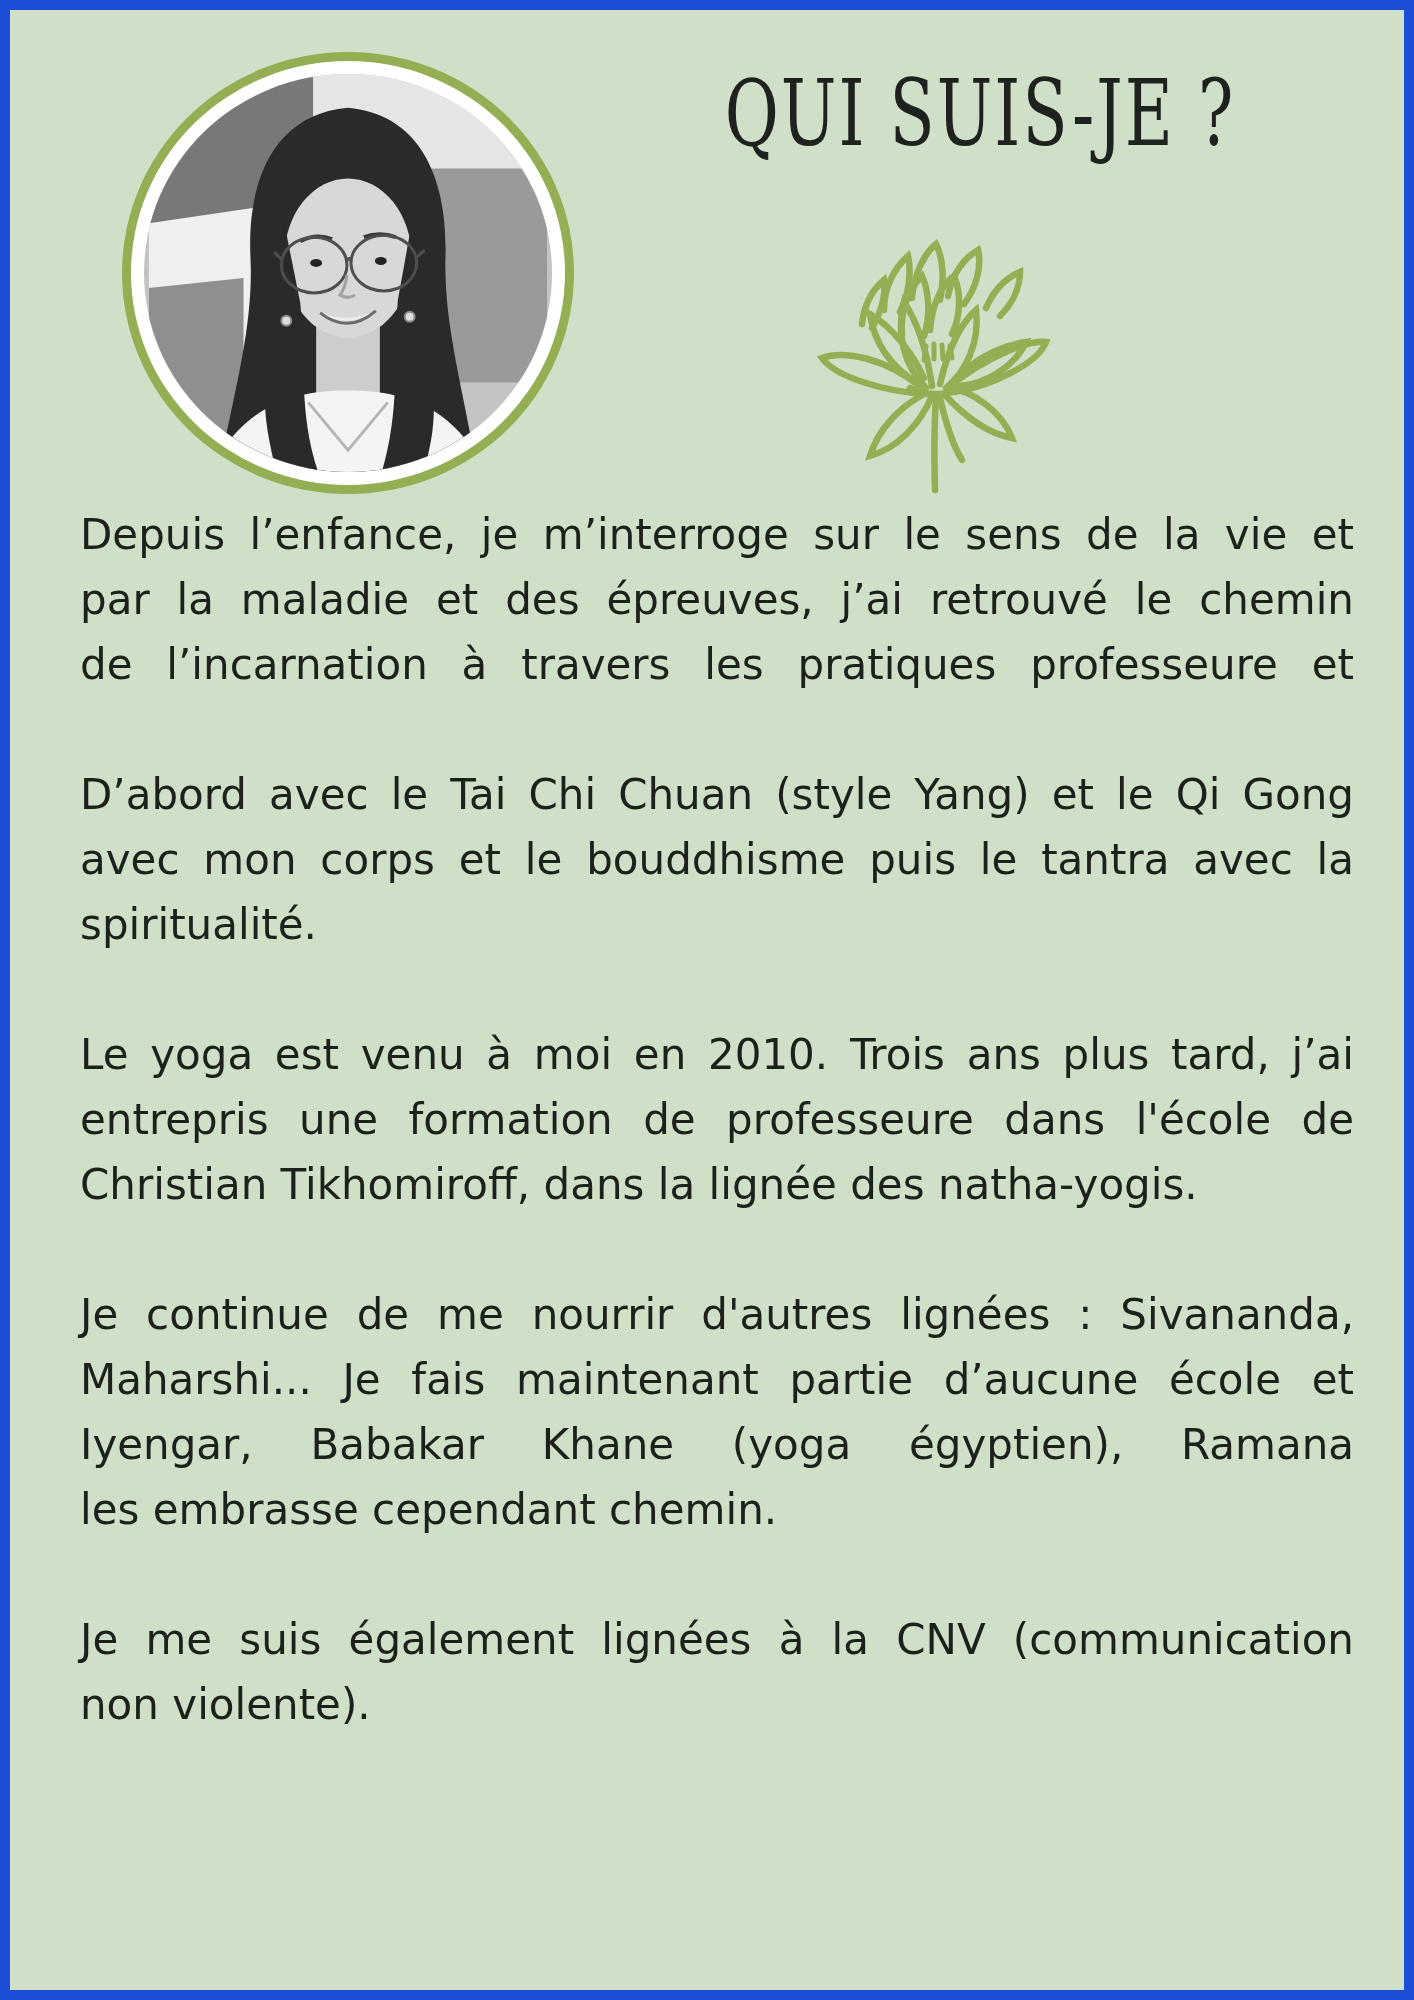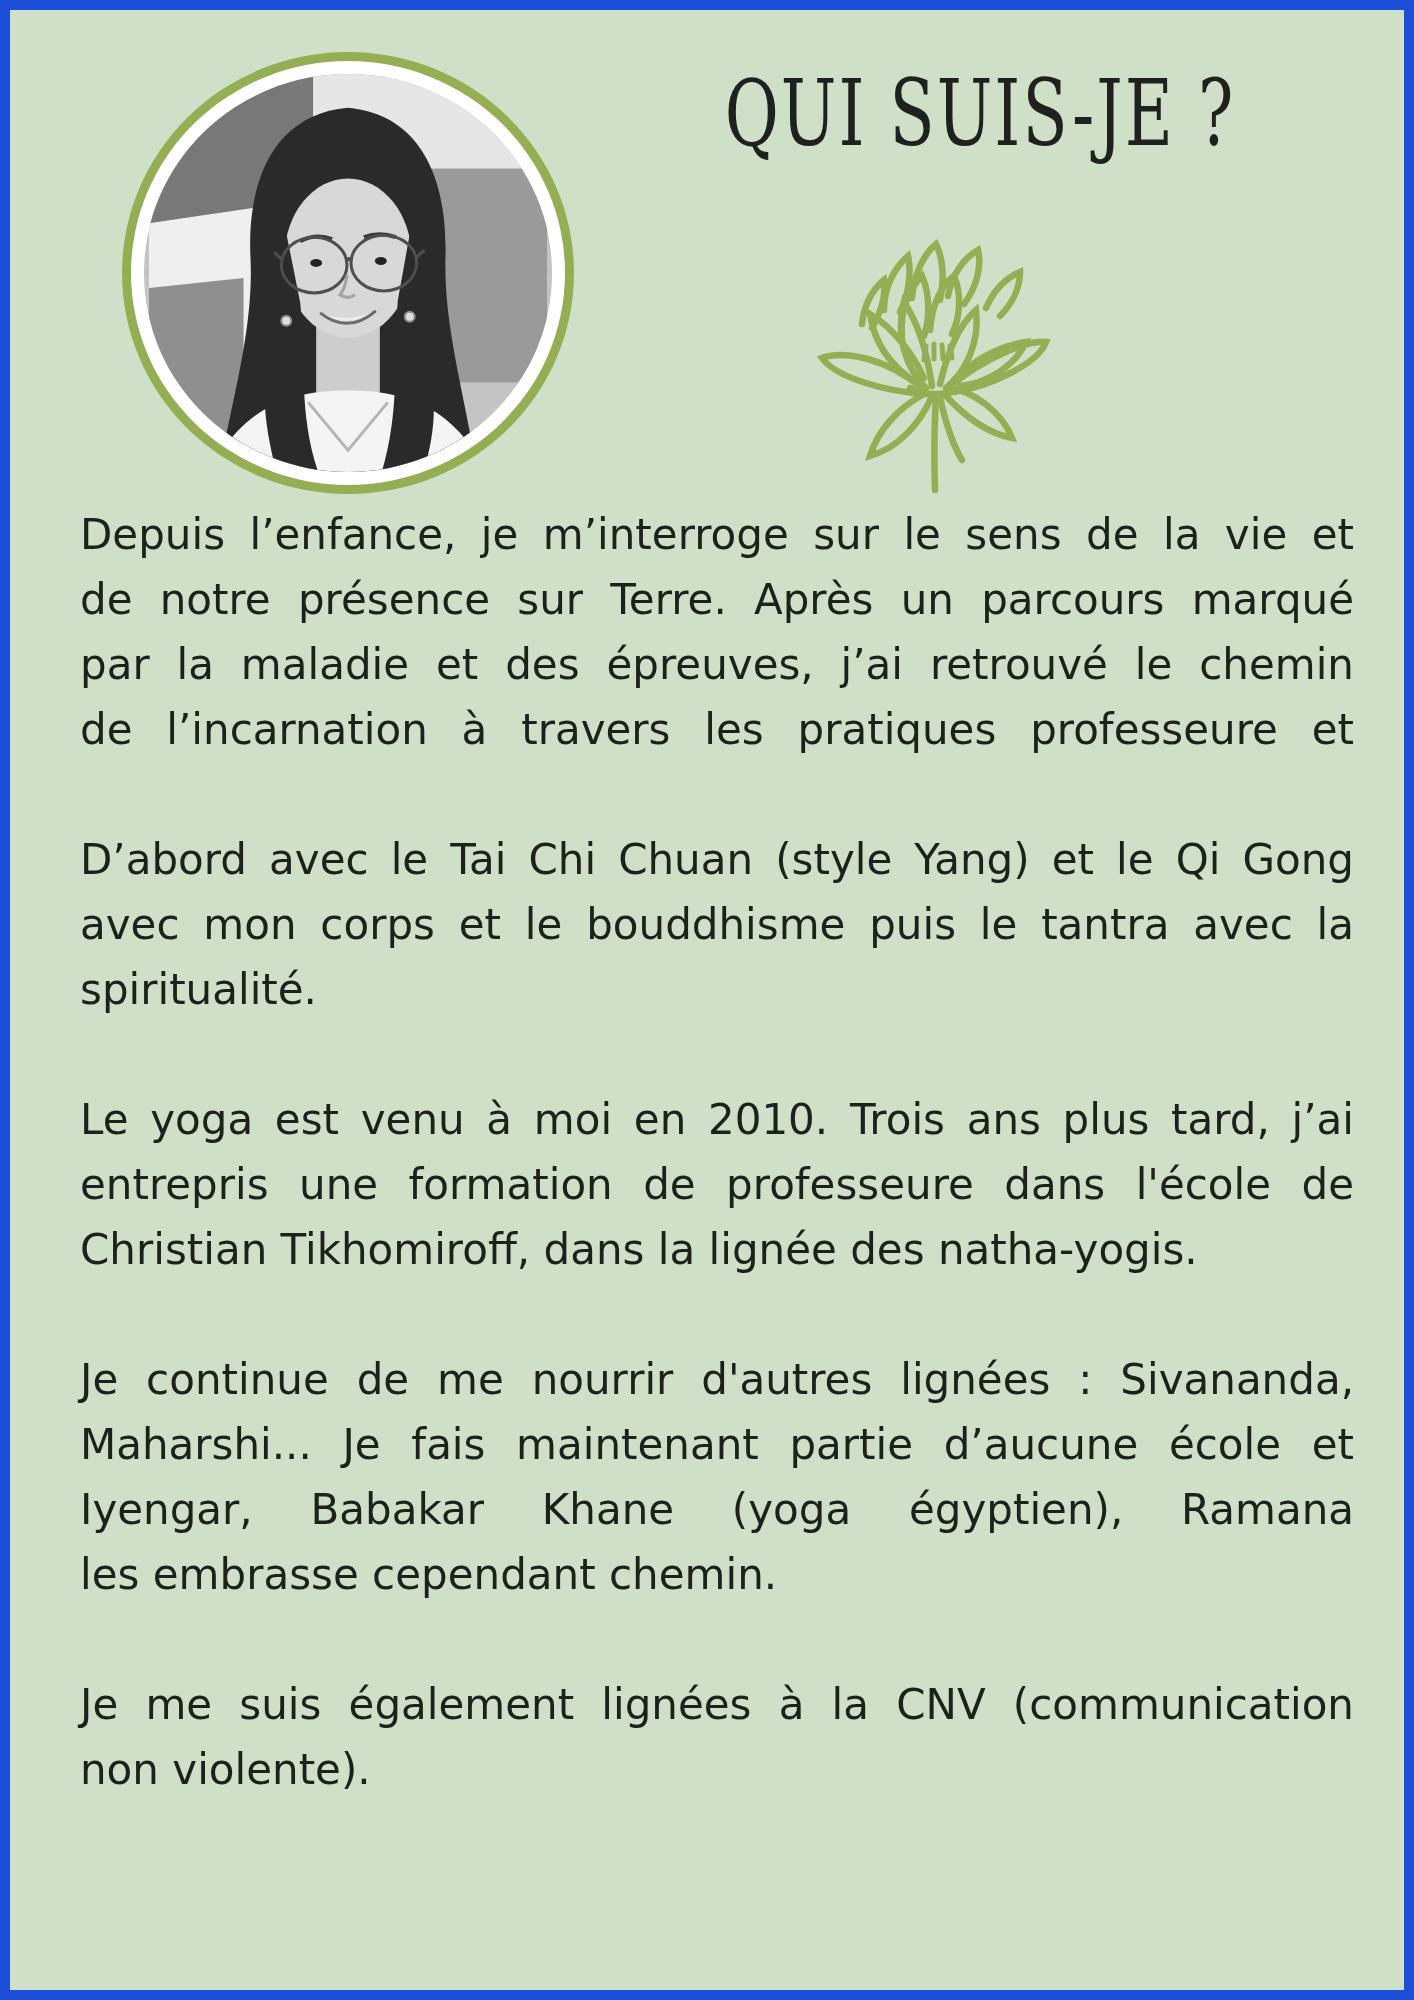--- a/index.html
+++ b/index.html
@@ -154,21 +154,20 @@
         <path d="M96,150 C110,158 134,158 148,150"></path>
         <path d="M122,160 C120,190 120,218 121,252"></path>
         <path d="M126,160 C132,186 138,206 148,222"></path>
       </g>
     </svg>
   </div>
 
   <main class="bio">
       <p>
         <span class="line">Depuis l’enfance, je m’interroge sur le sens de la vie et</span>
-        <span class="line">de notre présence sur Terre. Après un parcours marqué</span>
         <span class="line">par la maladie et des épreuves, j’ai retrouvé le chemin</span>
         <span class="line">de l’incarnation à travers les pratiques professeure et</span>
       </p>
       <p>
         <span class="line">D’abord avec le Tai Chi Chuan (style Yang) et le Qi Gong</span>
         <span class="line">avec mon corps et le bouddhisme puis le tantra avec la</span>
         <span class="line last">spiritualité.</span>
       </p>
       <p>
         <span class="line">Le yoga est venu à moi en 2010. Trois ans plus tard, j’ai</span>

